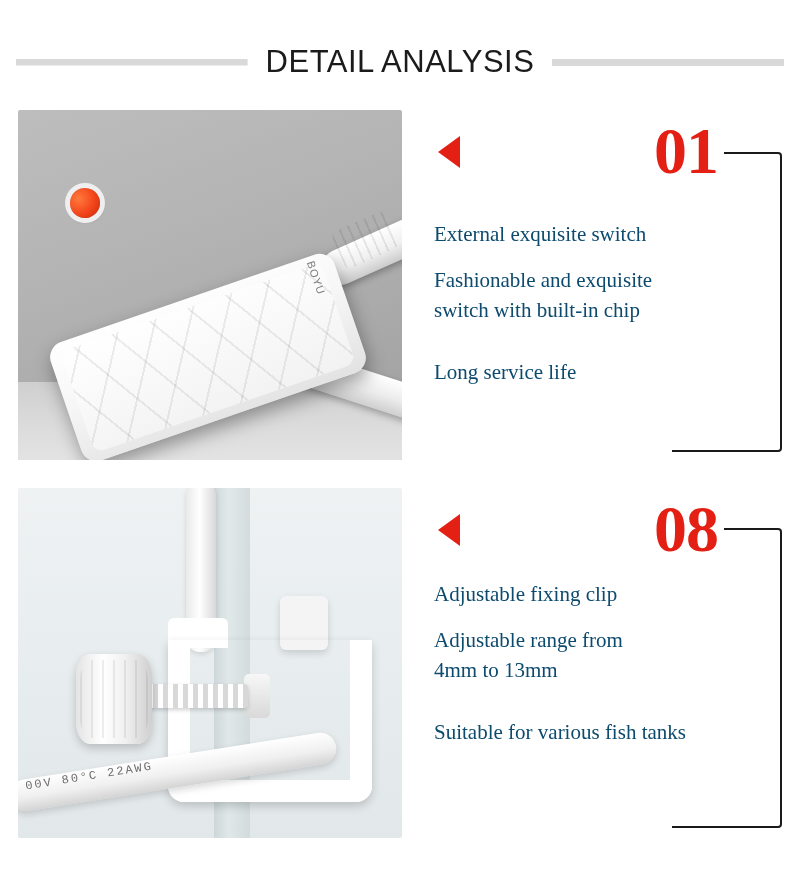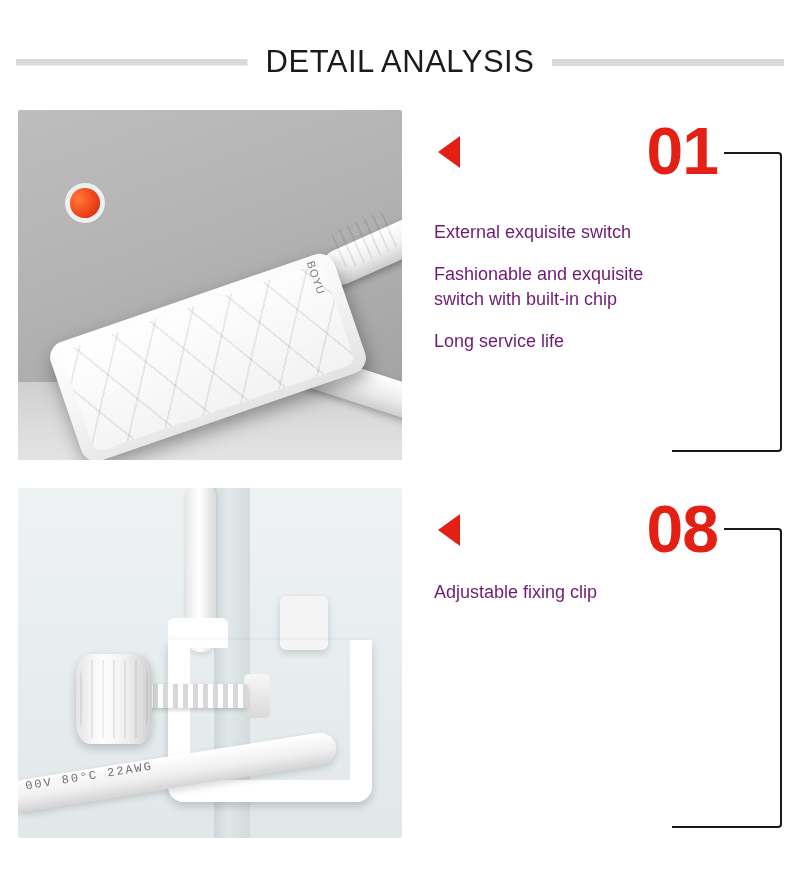--- a/index.html
+++ b/index.html
@@ -288,20 +288,21 @@
     font-family: "Liberation Mono", monospace;
   }
 
   
   .panel {
     position: absolute;
     left: 384px;
     top: 0;
     width: 380px;
     height: 350px;
+    font-family: Liberation Serif, serif;
   }
   .bracket {
     position: absolute;
     right: 0;
     top: 42px;
     width: 110px;
     height: 300px;
     border: 2px solid #1a1a1a;
     border-left: none;
     border-radius: 0 4px 4px 0;
@@ -336,27 +337,27 @@
   .lines {
     position: absolute;
     left: 32px;
     top: 110px;
     width: 340px;
   }
   .block-2 .lines {
     top: 92px;
   }
   .line {
-    font-size: 18px;
-    color: #701a75;
+    font-size: 21px;
+    color: #0c4a6e;
     line-height: 1.42;
     margin-bottom: 16px;
     white-space: pre-line;
   }
-  .line:last-child { margin-bottom: 0; }
+  .line:last-child { margin-bottom: 0; margin-top: 33px; }
 </style>
 </head>
 <body>
 
 <div class="page">
 
   <div class="header">
     <div class="header-rule left"></div>
     <div class="header-title">DETAIL ANALYSIS</div>
     <div class="header-rule right"></div>
@@ -405,17 +406,20 @@
       <div class="wire"></div>
       <div class="wire-text">00V 80°C 22AWG</div>
     </div>
 
     <div class="panel">
       <div class="bracket"></div>
       <div class="arrow"></div>
       <div class="num">08</div>
       <div class="lines">
         <div class="line">Adjustable fixing clip</div>
+        <div class="line">Adjustable range from
+4mm to 13mm</div>
+        <div class="line">Suitable for various fish tanks</div>
       </div>
     </div>
   </div>
 
 </div>
 
 </body></html>

